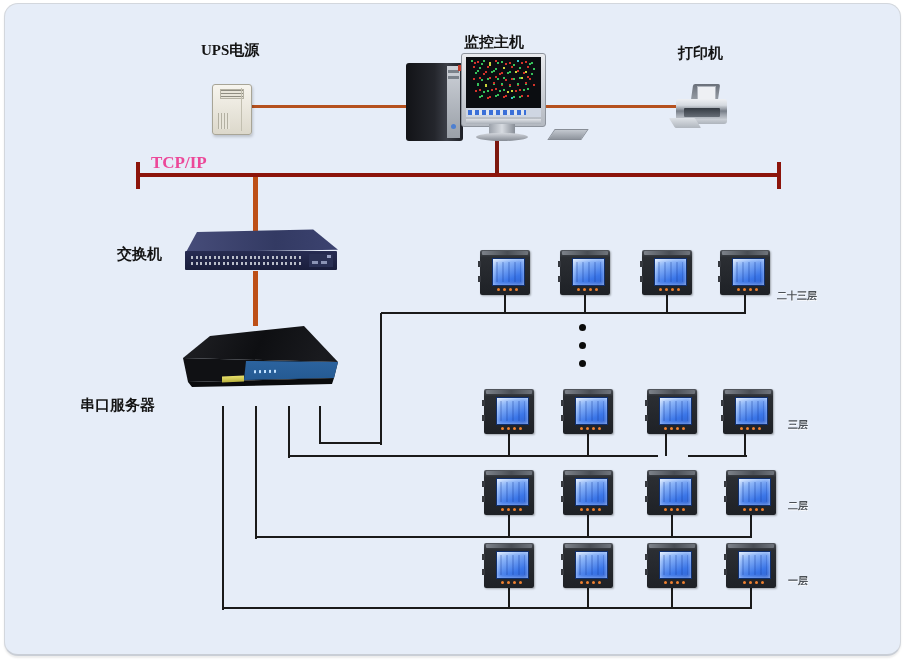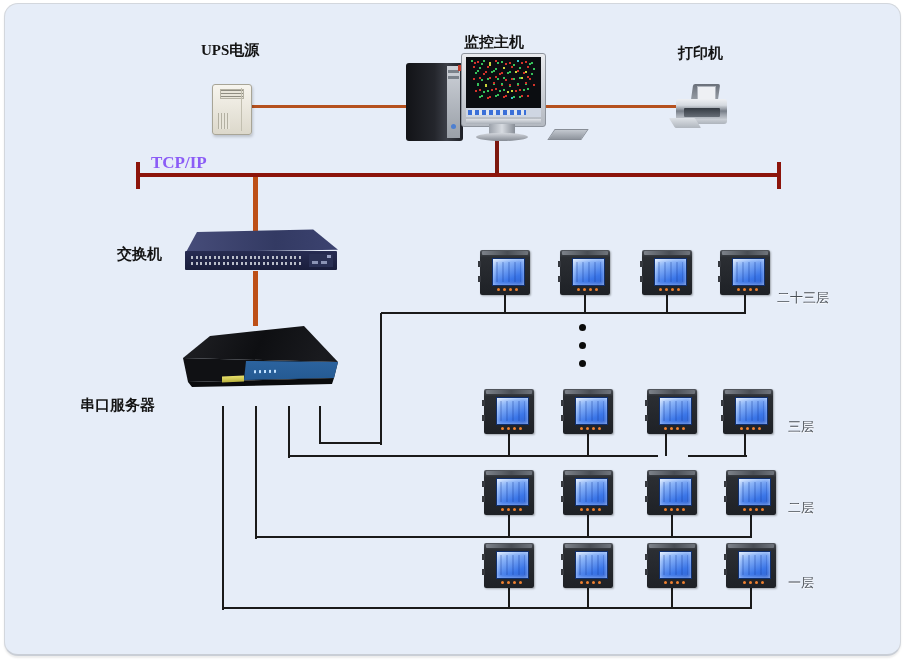--- a/index.html
+++ b/index.html
@@ -1,22 +1,22 @@
 <!DOCTYPE html>
 <html style="--panel-bg: #e6edf8; --bus: #8c140b; --link: #b5511f;"><head>
 <meta charset="utf-8">
 <style>
   html,body{margin:0;padding:0;}
   body{width:905px;height:662px;background:#ffffff;font-family:"Liberation Sans",sans-serif;position:relative;overflow:hidden;}
   .stage{position:absolute;left:0;top:0;width:905px;height:662px;}
   .panel{position:absolute;left:4px;top:3px;width:895px;height:650px;background:var(--panel-bg);border:1px solid #d3d7dd;border-bottom:2px solid #c9ced6;border-radius:14px;box-shadow:0 2px 2px rgba(0,0,0,.08);}
   .lbl{position:absolute;font-size:15px;font-weight:bold;color:#141414;white-space:nowrap;}
   .lbl-ups{font-family:"Liberation Serif","Liberation Sans",serif;}
-  .lbl-tcpip{position:absolute;font-family:"Liberation Serif",serif;font-size:17px;font-weight:bold;color:#8b5cf6;}
-  .floor-lbl{position:absolute;font-size:13px;font-weight:400;color:#4a4f55;text-shadow:0.5px 0.5px 0 rgba(255,255,255,.8);white-space:nowrap;}
+  .lbl-tcpip{position:absolute;font-family:"Liberation Serif",serif;font-size:17px;font-weight:bold;color:#ec4899;}
+  .floor-lbl{position:absolute;font-size:10px;font-weight:700;color:#4a4f55;text-shadow:0.5px 0.5px 0 rgba(255,255,255,.8);white-space:nowrap;}
   .hline,.vline{position:absolute;}
   .net{background:#1a1a1a;}
   .bus{background:var(--bus);}
   .link{background:var(--link);}
   .or{background:#bd4f17;}
   .dred{background:#7c170e;}
   
   .ups{position:absolute;left:212px;top:84px;width:38px;height:49px;background:linear-gradient(180deg,#f7f5ee,#dcd8cb);border:1px solid #a8a597;border-radius:3px;box-shadow:1px 2px 3px rgba(0,0,0,.18);}
   .ups .grille{position:absolute;left:7px;top:4px;width:22px;height:8px;background:repeating-linear-gradient(180deg,#8f8d82 0 1px,#e8e5da 1px 3px);border:1px solid #b5b2a4;}
   .ups .vent{position:absolute;left:5px;bottom:5px;width:12px;height:16px;background:repeating-linear-gradient(90deg,#b3b0a2 0 1px,#e8e5da 1px 3px);}

